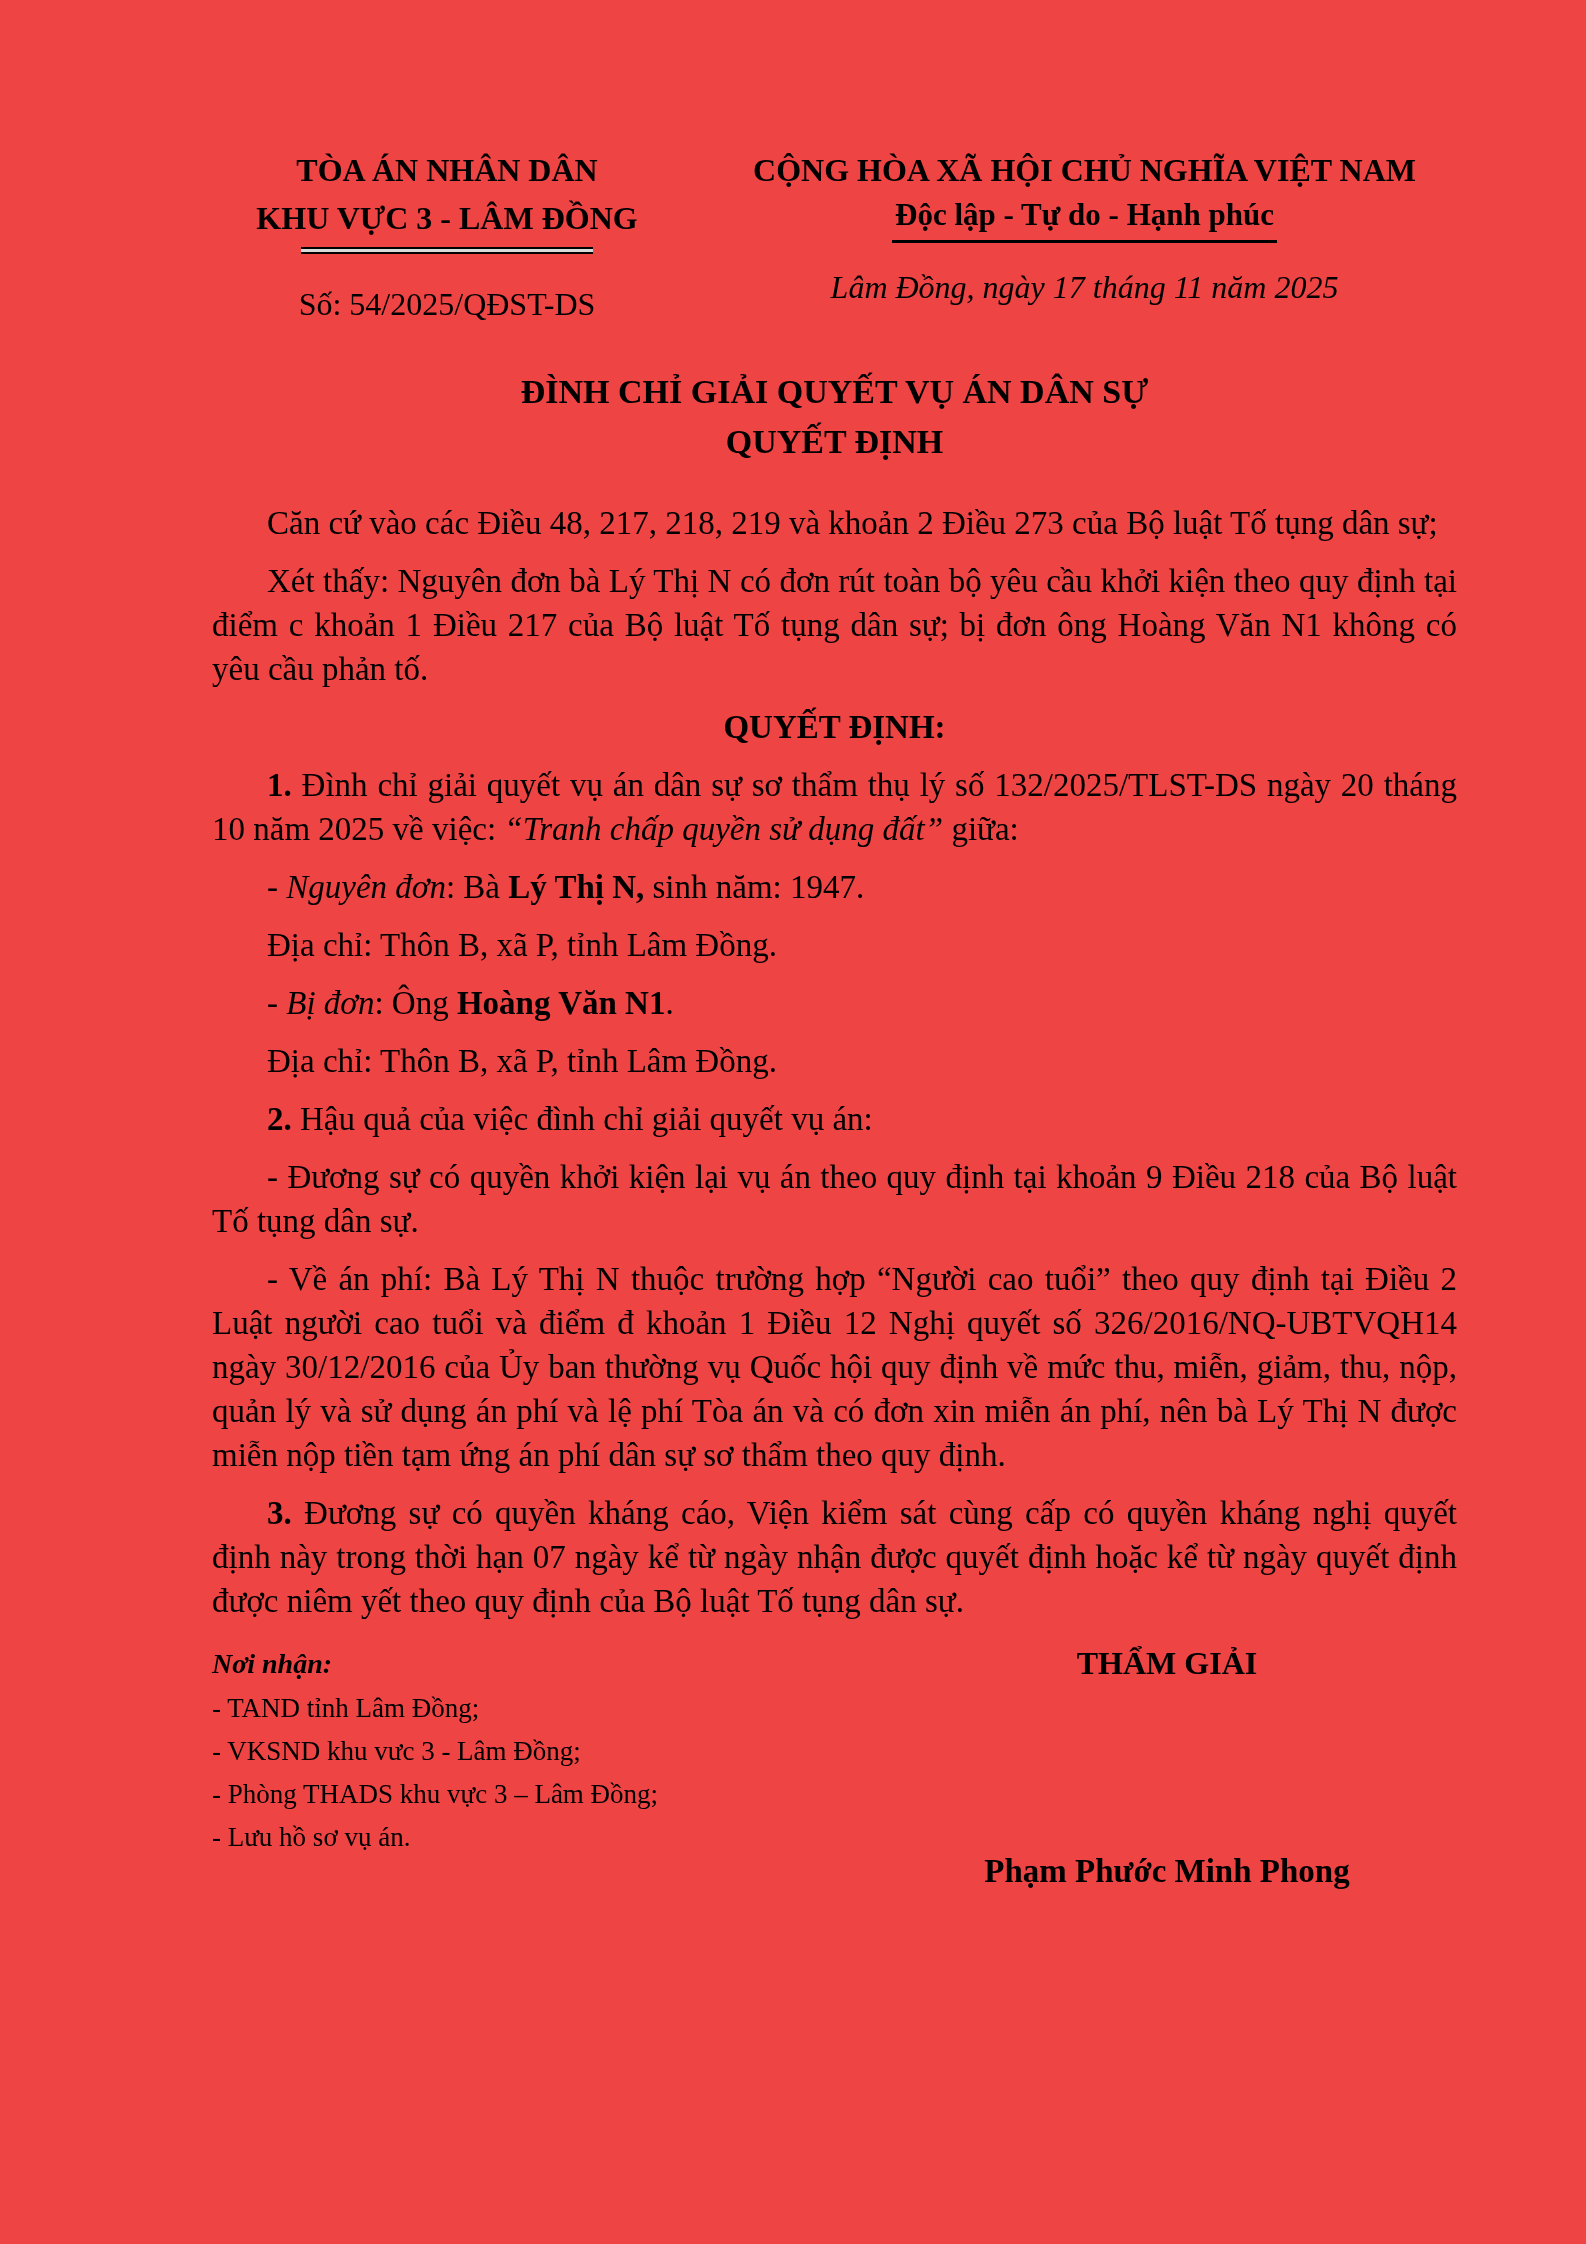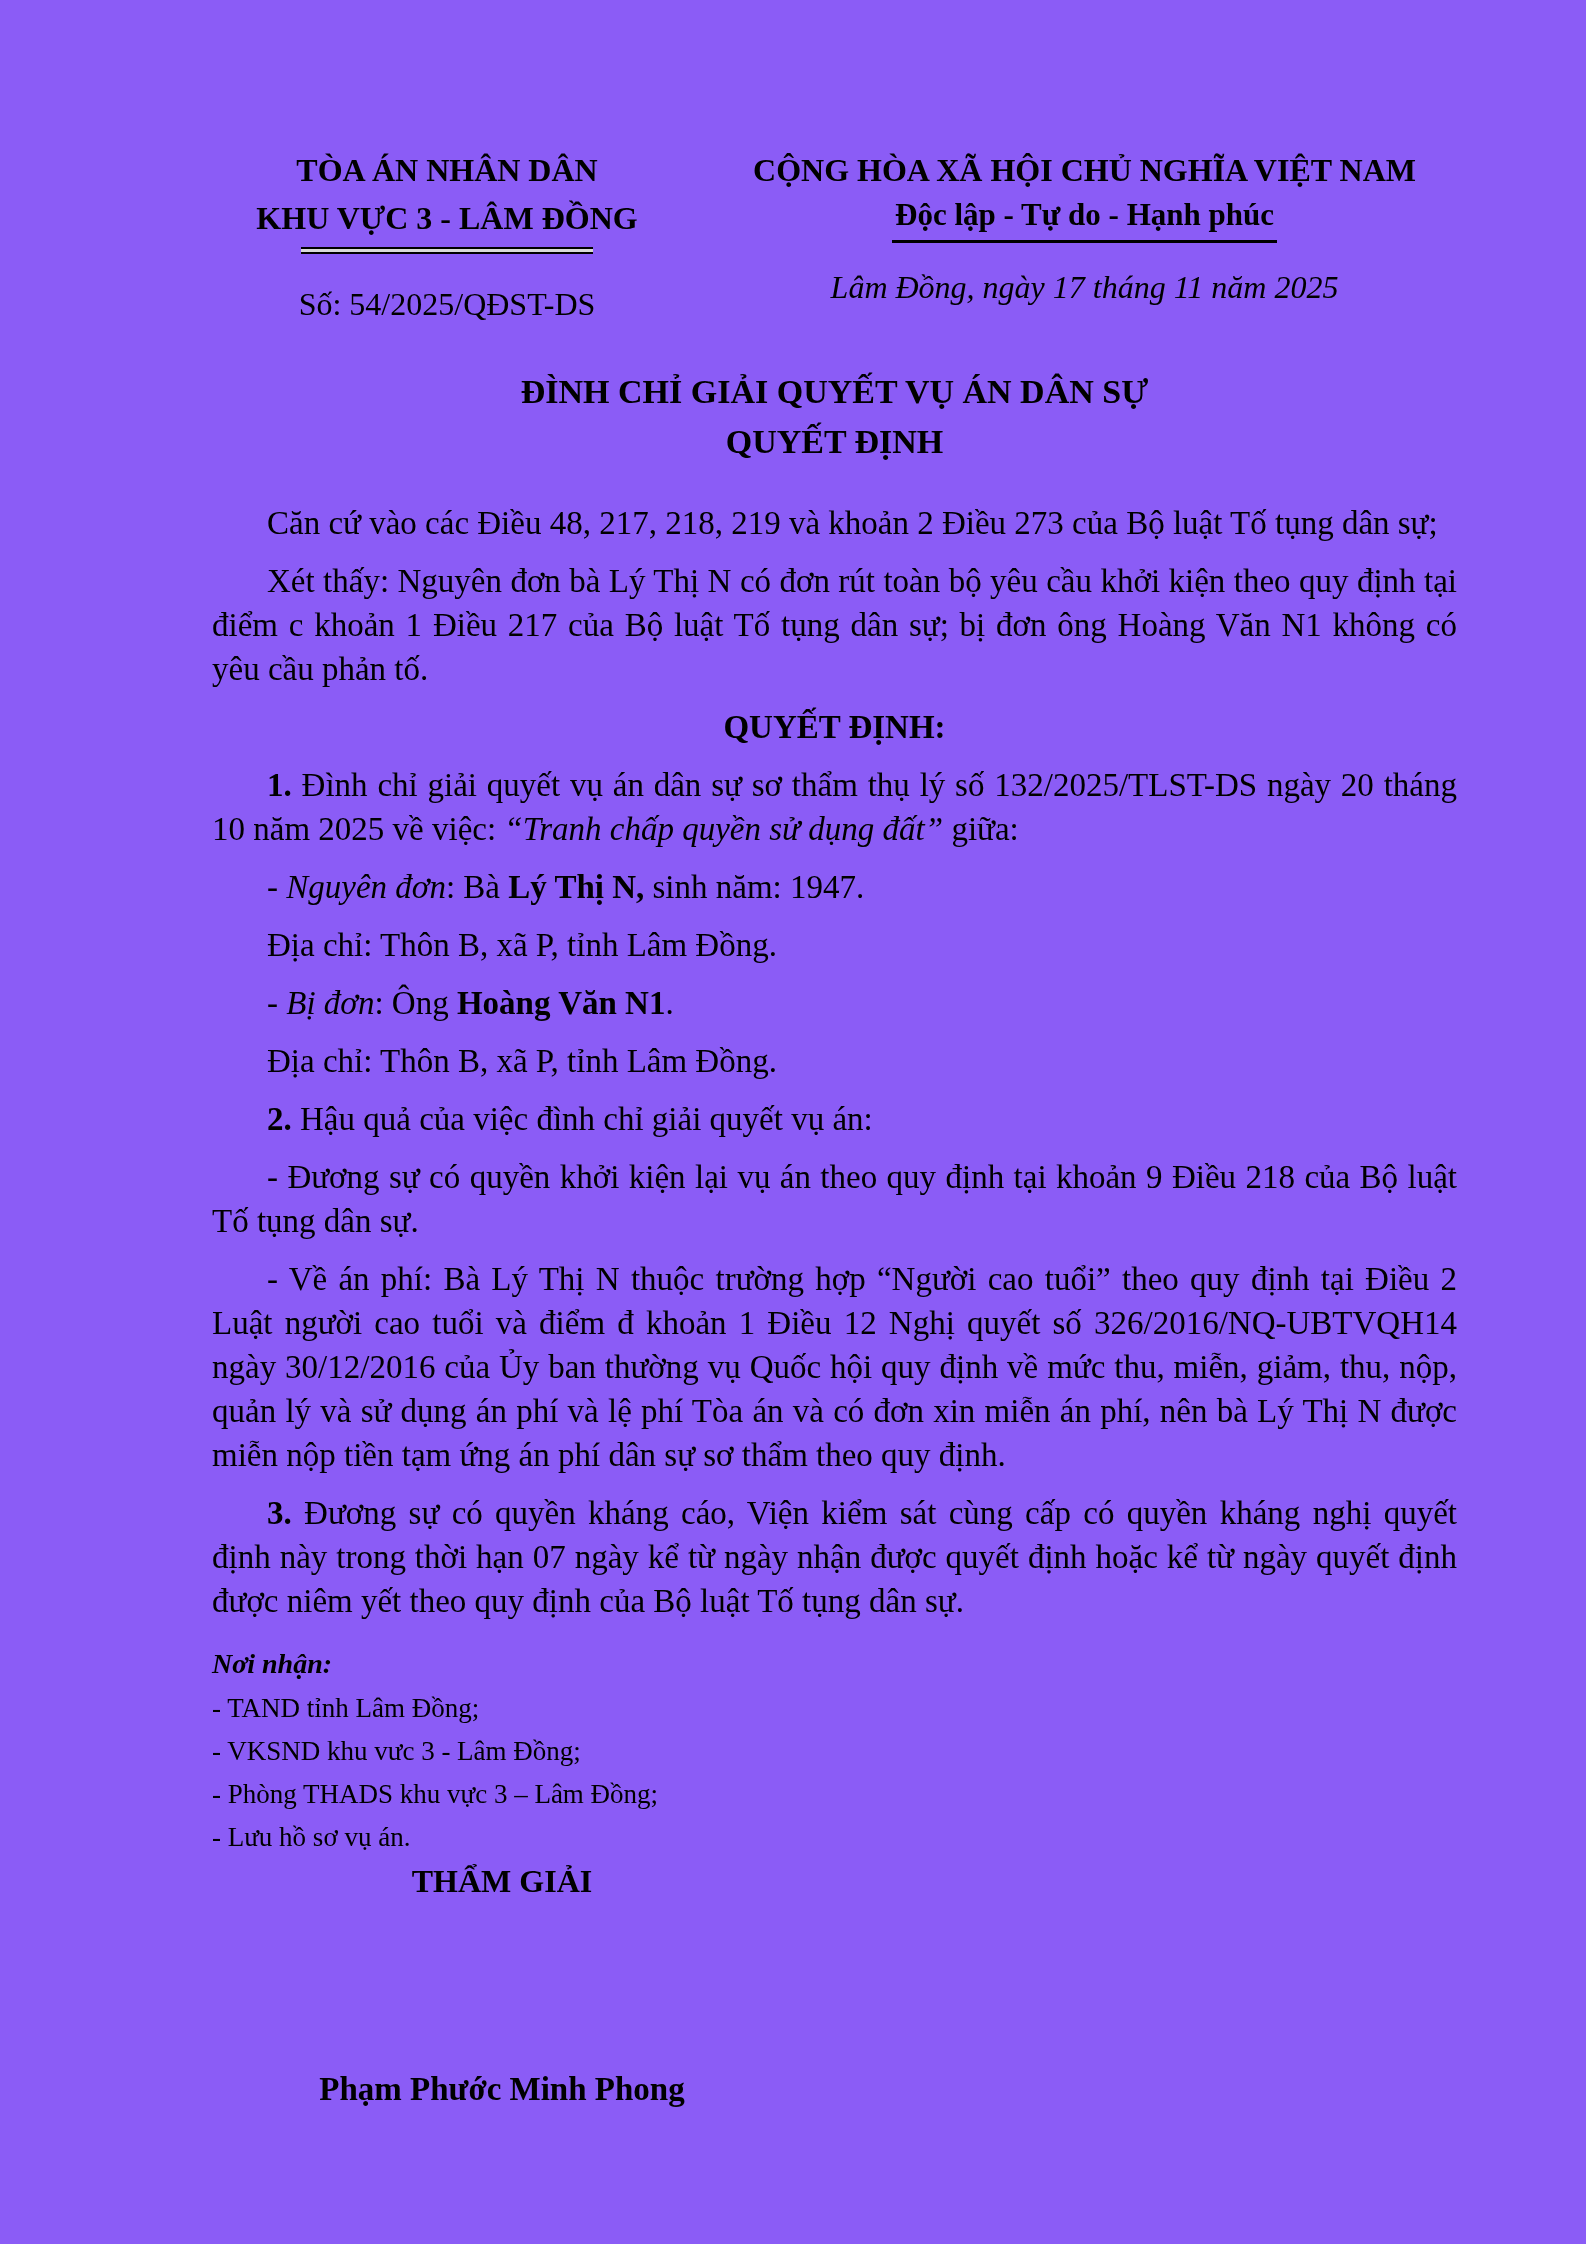--- a/index.html
+++ b/index.html
@@ -1,21 +1,21 @@
 <!DOCTYPE html>
 <html><head>
 <meta charset="utf-8">
 <style>
   html, body { margin: 0; padding: 0; background: #ffffff; }
   .page {
     position: relative;
     width: 1586px;
     height: 2244px;
     box-sizing: border-box;
-    background: #8b5cf6;
+    background: #ef4444;
     color: #000000;
     font-family: "Liberation Serif", "DejaVu Serif", serif;
     padding: 146px 129px 40px 212px;
     overflow: hidden;
   }
 
   
   .header { display: flex; justify-content: space-between; align-items: flex-start; }
   .h-left  { width: 470px; text-align: center; flex: none; }
   .h-right { width: 745px; text-align: center; flex: none; }
@@ -42,21 +42,21 @@
   p.doc {
     font-size: 33px; line-height: 44px;
     text-align: justify; text-indent: 55px;
     margin: 14px 0;
   }
   p.center-heading { text-align: center; text-indent: 0; font-weight: bold; }
   .b  { font-weight: bold; }
   .i  { font-style: italic; }
 
   
-  .footer { display: flex; justify-content: space-between; margin-top: 18px; flex-direction: column; }
+  .footer { display: flex; justify-content: space-between; margin-top: 18px; }
   .f-left  { width: 640px; flex: none; }
   .f-label { font-size: 28px; font-weight: bold; font-style: italic; line-height: 46px; }
   .f-item  { font-size: 27px; line-height: 43px; white-space: nowrap; }
   .f-right { width: 580px; flex: none; text-align: center; }
   .f-title { font-size: 32px; font-weight: bold; line-height: 44px; }
   .f-name  { font-size: 33px; font-weight: bold; margin-top: 168px; white-space: nowrap; }
 </style>
 </head>
 <body>
 

